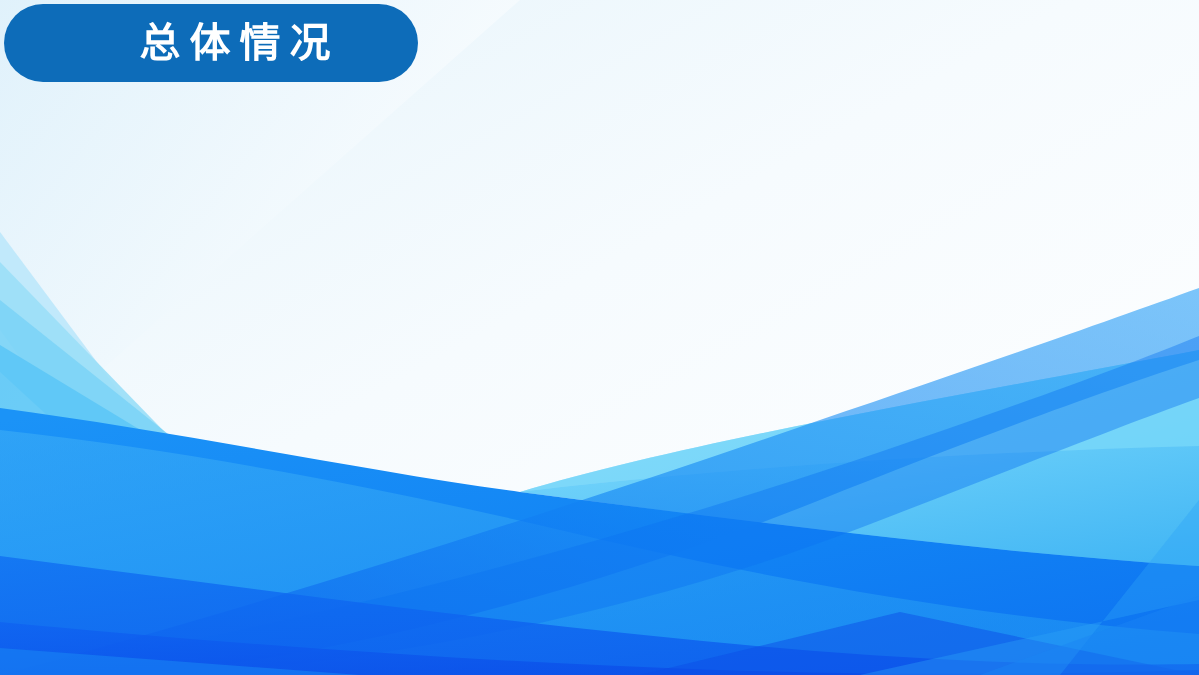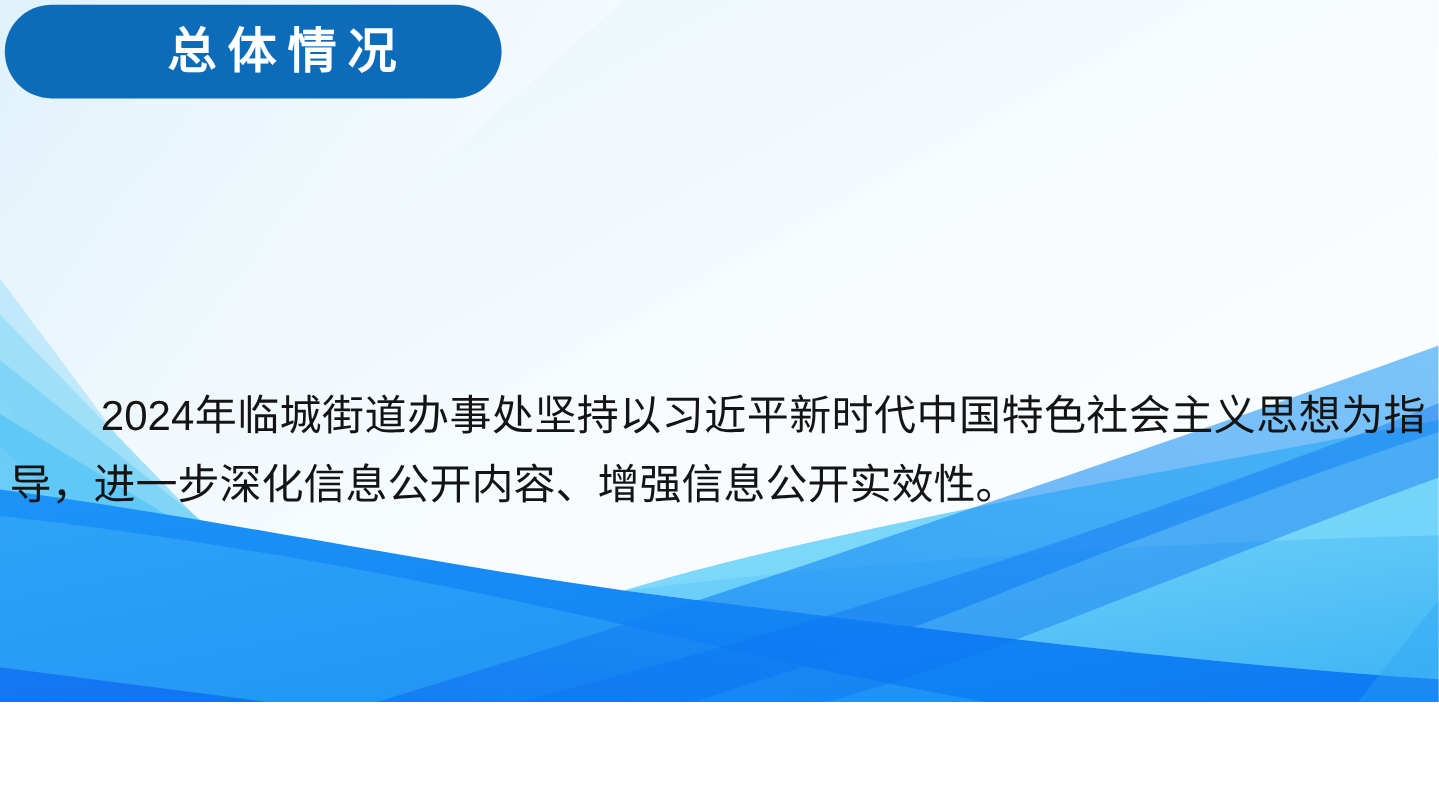--- a/index.html
+++ b/index.html
@@ -8,21 +8,21 @@
     padding: 0;
     background: #ffffff;
   }
   body {
     font-family: "Liberation Sans", "DejaVu Sans", sans-serif;
   }
 
   #slide {
     position: relative;
     width: 1199px;
-    height: 585px;
+    height: 675px;
     overflow: hidden;
     background: #ffffff;
   }
 
   
   #bg-art {
     position: absolute;
     inset: 0;
     width: 1199px;
     height: 675px;
@@ -153,15 +153,14 @@
     <polygon points="0,648 360,675 0,675" fill="#1a8cf5" opacity="0.5"></polygon>
 
     <polygon points="1199,500 1199,600 860,675 1060,675" fill="#2ea2f6" opacity="0.38"></polygon>
     <polygon points="1199,596 1199,675 980,675" fill="#1b86f4" opacity="0.45"></polygon>
   </svg>
 
   <div id="section-badge">
     <span id="section-badge-label">总体情况</span>
   </div>
 
-  <p id="body-copy">2024年临城街道办事处坚持以习近平新时代中国特色社会主义思想为指导，进一步深化信息公开内容、增强信息公开实效性。</p>
 
 </div>
 
 </body></html>

